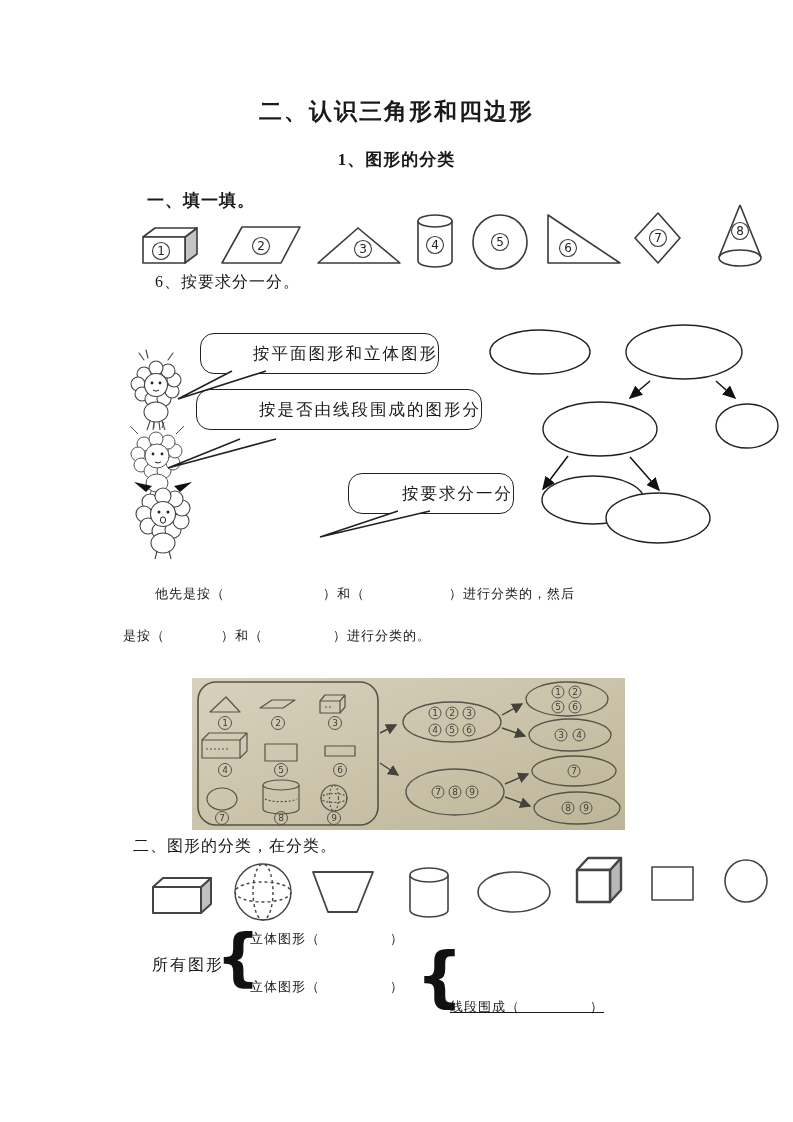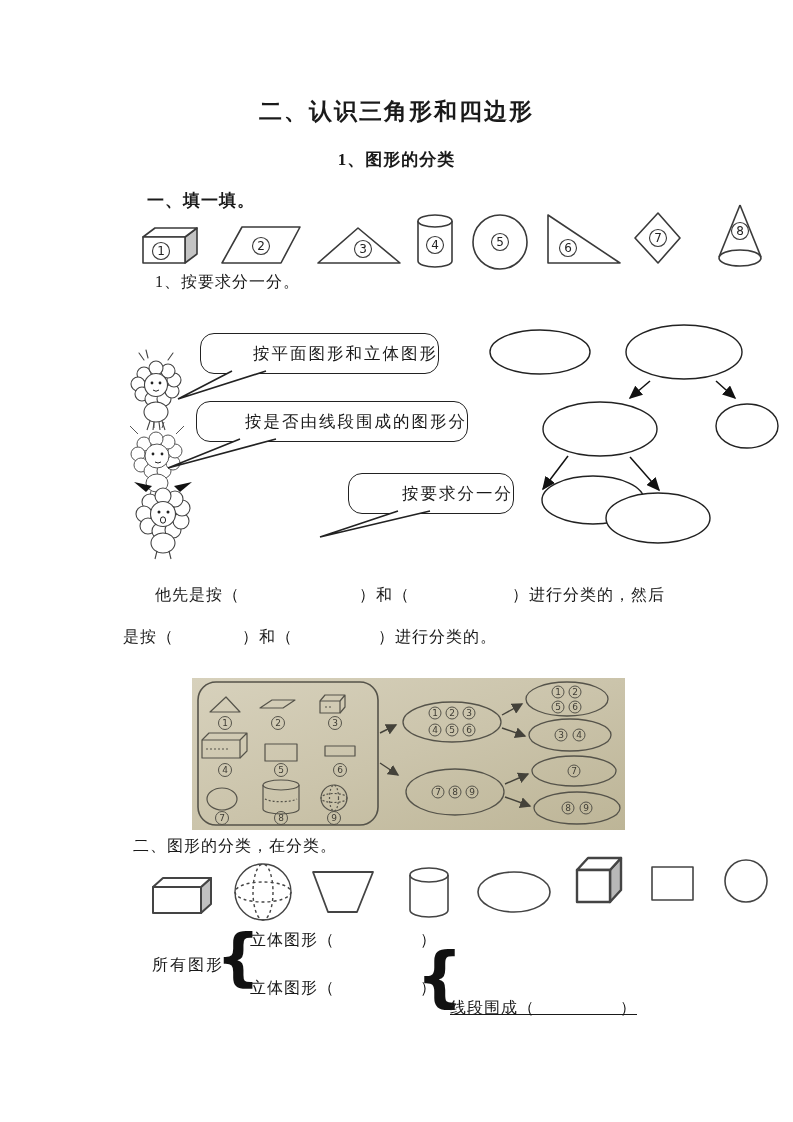--- a/index.html
+++ b/index.html
@@ -7,21 +7,21 @@
     position:relative;width:793px;height:1122px;margin:0 auto;
     background:#ffffff;overflow:hidden;
     font-family:"Liberation Serif","DejaVu Serif",serif;
     color:#1a1a1a;
   }
   .abs{position:absolute;}
   .title{left:0;top:96px;width:100%;text-align:center;font-size:23px;font-weight:bold;letter-spacing:2px;}
   .subtitle{left:0;top:148px;width:100%;text-align:center;font-size:17px;font-weight:bold;letter-spacing:1px;}
   .sec-head{font-size:17px;font-weight:bold;letter-spacing:1px;}
   .q-text{font-size:16px;letter-spacing:1px;}
-  .fill-line{font-size:16px;letter-spacing:1px;white-space:nowrap;}
+  .fill-line{font-size:13px;letter-spacing:1px;white-space:nowrap;}
   .bubble{
     position:absolute;display:flex;align-items:center;justify-content:flex-end;
     border:1.6px solid #222;border-radius:14px;background:#fff;
     font-size:16.5px;letter-spacing:2px;z-index:2;
   }
   .tails{z-index:3;pointer-events:none;}
   .sheep{z-index:1;}
   .brace{font-family:"DejaVu Sans",sans-serif;font-weight:bold;line-height:1;color:#111;}
   svg text{font-family:"DejaVu Sans","Liberation Sans",sans-serif;}
 </style>
@@ -73,21 +73,21 @@
       <text x="126" y="47">2</text>
       <text x="228" y="50">3</text>
       <text x="300" y="46">4</text>
       <text x="365" y="43">5</text>
       <text x="433" y="49">6</text>
       <text x="523" y="39">7</text>
       <text x="605" y="32">8</text>
     </g>
   </svg>
 
-  <div class="abs q-text" style="left:155px;top:272px;">1、按要求分一分。</div>
+  <div class="abs q-text" style="left:155px;top:272px;">6、按要求分一分。</div>
 
   <svg class="abs sheep" style="left:126px;top:348px;" width="64" height="84" viewBox="0 0 64 84">
     <g stroke="#444" stroke-width="1.1" fill="#fff">
       <path d="M18,12 l-5,-7 M22,10 l-2,-8 M42,12 l5,-7" stroke-linecap="round" fill="none"></path>
       <circle cx="18" cy="26" r="7"></circle>
         <circle cx="12" cy="36" r="7"></circle>
         <circle cx="16" cy="46" r="7"></circle>
       <circle cx="26" cy="51" r="7"></circle>
         <circle cx="38" cy="51" r="7"></circle>
         <circle cx="46" cy="43" r="7"></circle>
@@ -140,21 +140,21 @@
       <path d="M27,77 L25,85 M39,77 L41,85" fill="none"></path>
     </g>
     <circle cx="29" cy="38" r="1.5" fill="#222"></circle>
       <circle cx="38" cy="38" r="1.5" fill="#222"></circle>
     <ellipse cx="33" cy="46" rx="2.6" ry="3.2" stroke="#222" stroke-width="1" fill="#fff"></ellipse>
   </svg>
 
   <div class="bubble" style="left:200px;top:333px;width:237px;height:39px;">
     <span>按平面图形和立体图形</span>
   </div>
-  <div class="bubble" style="left:196px;top:401px;width:270px;height:39px;">
+  <div class="bubble" style="left:196px;top:389px;width:270px;height:39px;padding-left:14px;">
     <span>按是否由线段围成的图形分</span>
   </div>
   <div class="bubble" style="left:348px;top:473px;width:164px;height:39px;">
     <span>按要求分一分</span>
   </div>
   <svg class="abs tails" style="left:120px;top:320px;" width="420" height="240" viewBox="0 0 420 240">
     <path d="M146,51 L58,79 L112,51" fill="#fff" stroke="#222" stroke-width="1.6"></path>
     <path d="M156,119 L48,148 L120,119" fill="#fff" stroke="#222" stroke-width="1.6"></path>
     <path d="M310,191 L200,217 L278,191" fill="#fff" stroke="#222" stroke-width="1.6"></path>
   </svg>

